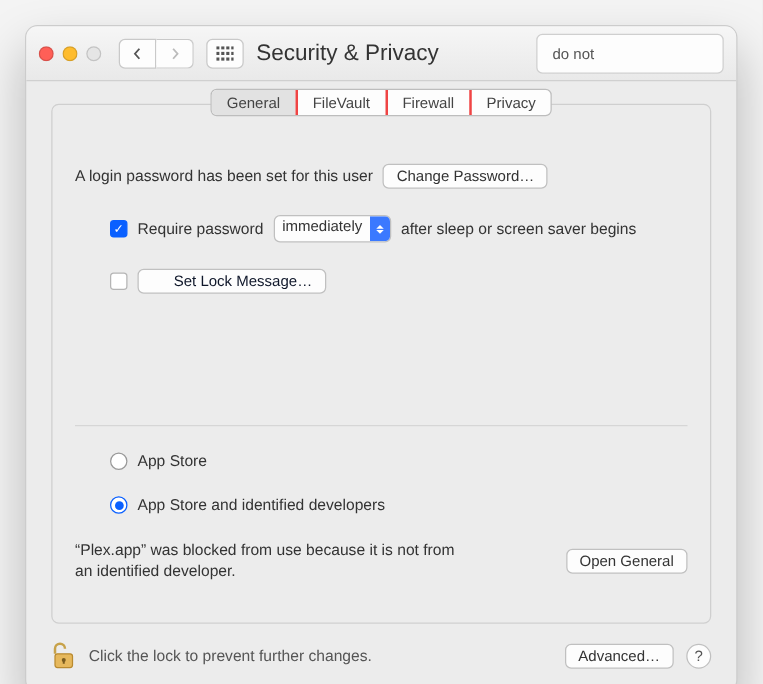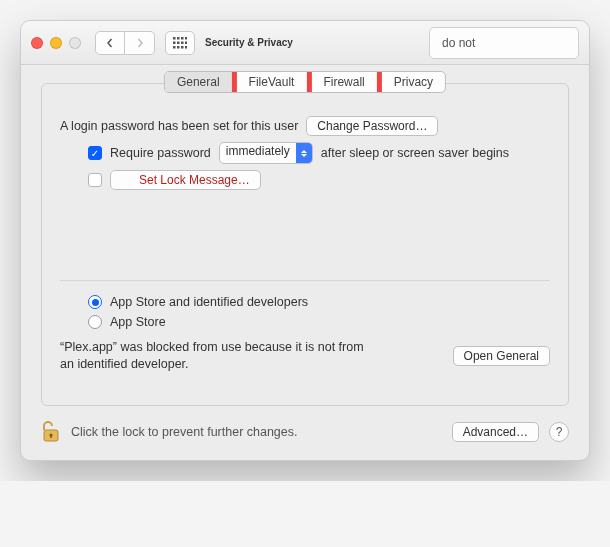--- a/index.html
+++ b/index.html
@@ -39,21 +39,21 @@
     width: 30px; height: 24px;
     border: 1px solid #c9c9c9;
     background: #fdfdfd;
     display: flex; align-items: center; justify-content: center;
     color: #555;
   }
   .icon-btn:first-child { border-radius: 5px 0 0 5px; }
   .icon-btn:last-child  { border-radius: 0 5px 5px 0; border-left: none; }
   .icon-btn.single { border-radius: 5px; }
   .icon-btn.disabled { color: #bbb; }
-  .title { font-weight: 700; font-size: 10px; color: #333; }
+  .title { font-weight: 400; font-size: 18px; color: #333; }
   .spacer { flex: 1; }
   .search-wrap {
     width: 150px; height: 32px;
     border: 1px solid #cfcfcf; border-radius: 5px;
     background: #fdfdfd;
     display: flex; align-items: center; padding: 0 6px; gap: 4px;
     color: #888;
   }
   .search-wrap input {
     border: none; outline: none; background: transparent;
@@ -72,30 +72,30 @@
   .tabs {
     position: absolute;
     top: -13px; left: 50%; transform: translateX(-50%);
     display: flex; align-items: stretch;
     height: 22px;
     border: 1px solid #bdbdbd;
     border-radius: 5px; overflow: hidden;
     background: #fdfdfd;
     font-size: 12px;
   }
-  .tab { padding: 0 12px; display: flex; align-items: center; color: #444; border-left: 5px solid #ef4444; cursor: default; }
+  .tab { padding: 0 12px; display: flex; align-items: center; color: #444; border-left: 2px solid #ef4444; cursor: default; }
   .tab:first-child { border-left: none; }
   .tab.active { background: #e2e2e2; font-weight: 500; }
-  .row { display: flex; align-items: center; gap: 8px; margin: 6px 0; font-size: 12.5px; }
+  .row { display: flex; align-items: center; gap: 8px; margin: 21px 0; font-size: 12.5px; }
   .btn {
     border: 1px solid #c0c0c0; background: #fdfdfd;
     border-radius: 5px; padding: 2px 10px; font-size: 12px;
     color: #333; white-space: nowrap;
   }
-  .btn.disabled { color: #b91c1c; padding-left: 28px; }
+  .btn.disabled { color: #0f172a; padding-left: 28px; }
   .select {
     border: 1px solid #c0c0c0; border-radius: 5px;
     display: inline-flex; align-items: flex-start; overflow: hidden;
     font-size: 12px; background: #fdfdfd;
   }
   .select .val { padding: 1px 6px; }
   .select .arrows {
     width: 16px; height: 20px; background: #3b79ff;
     display: flex; flex-direction: column; justify-content: center; align-items: center;
     gap: 1px;
@@ -226,26 +226,26 @@
 
       <div class="row indent2">
         <span class="checkbox"></span>
         <span class="btn disabled">Set Lock Message…</span>
       </div>
 
       <div style="height:60px"></div>
       <hr class="divider">
 
       <div class="row indent1">
+        <span class="radio"></span>
+        <span>App Store</span>
+      </div>
+      <div class="row indent1">
         <span class="radio selected"></span>
         <span>App Store and identified developers</span>
-      </div>
-      <div class="row indent1">
-        <span class="radio"></span>
-        <span>App Store</span>
       </div>
 
       <div class="block-row">
         <div class="block-msg">“Plex.app” was blocked from use because it is not from an identified developer.</div>
         <span class="btn">Open General</span>
       </div>
 
       <div style="height:18px"></div>
     </div>
 

